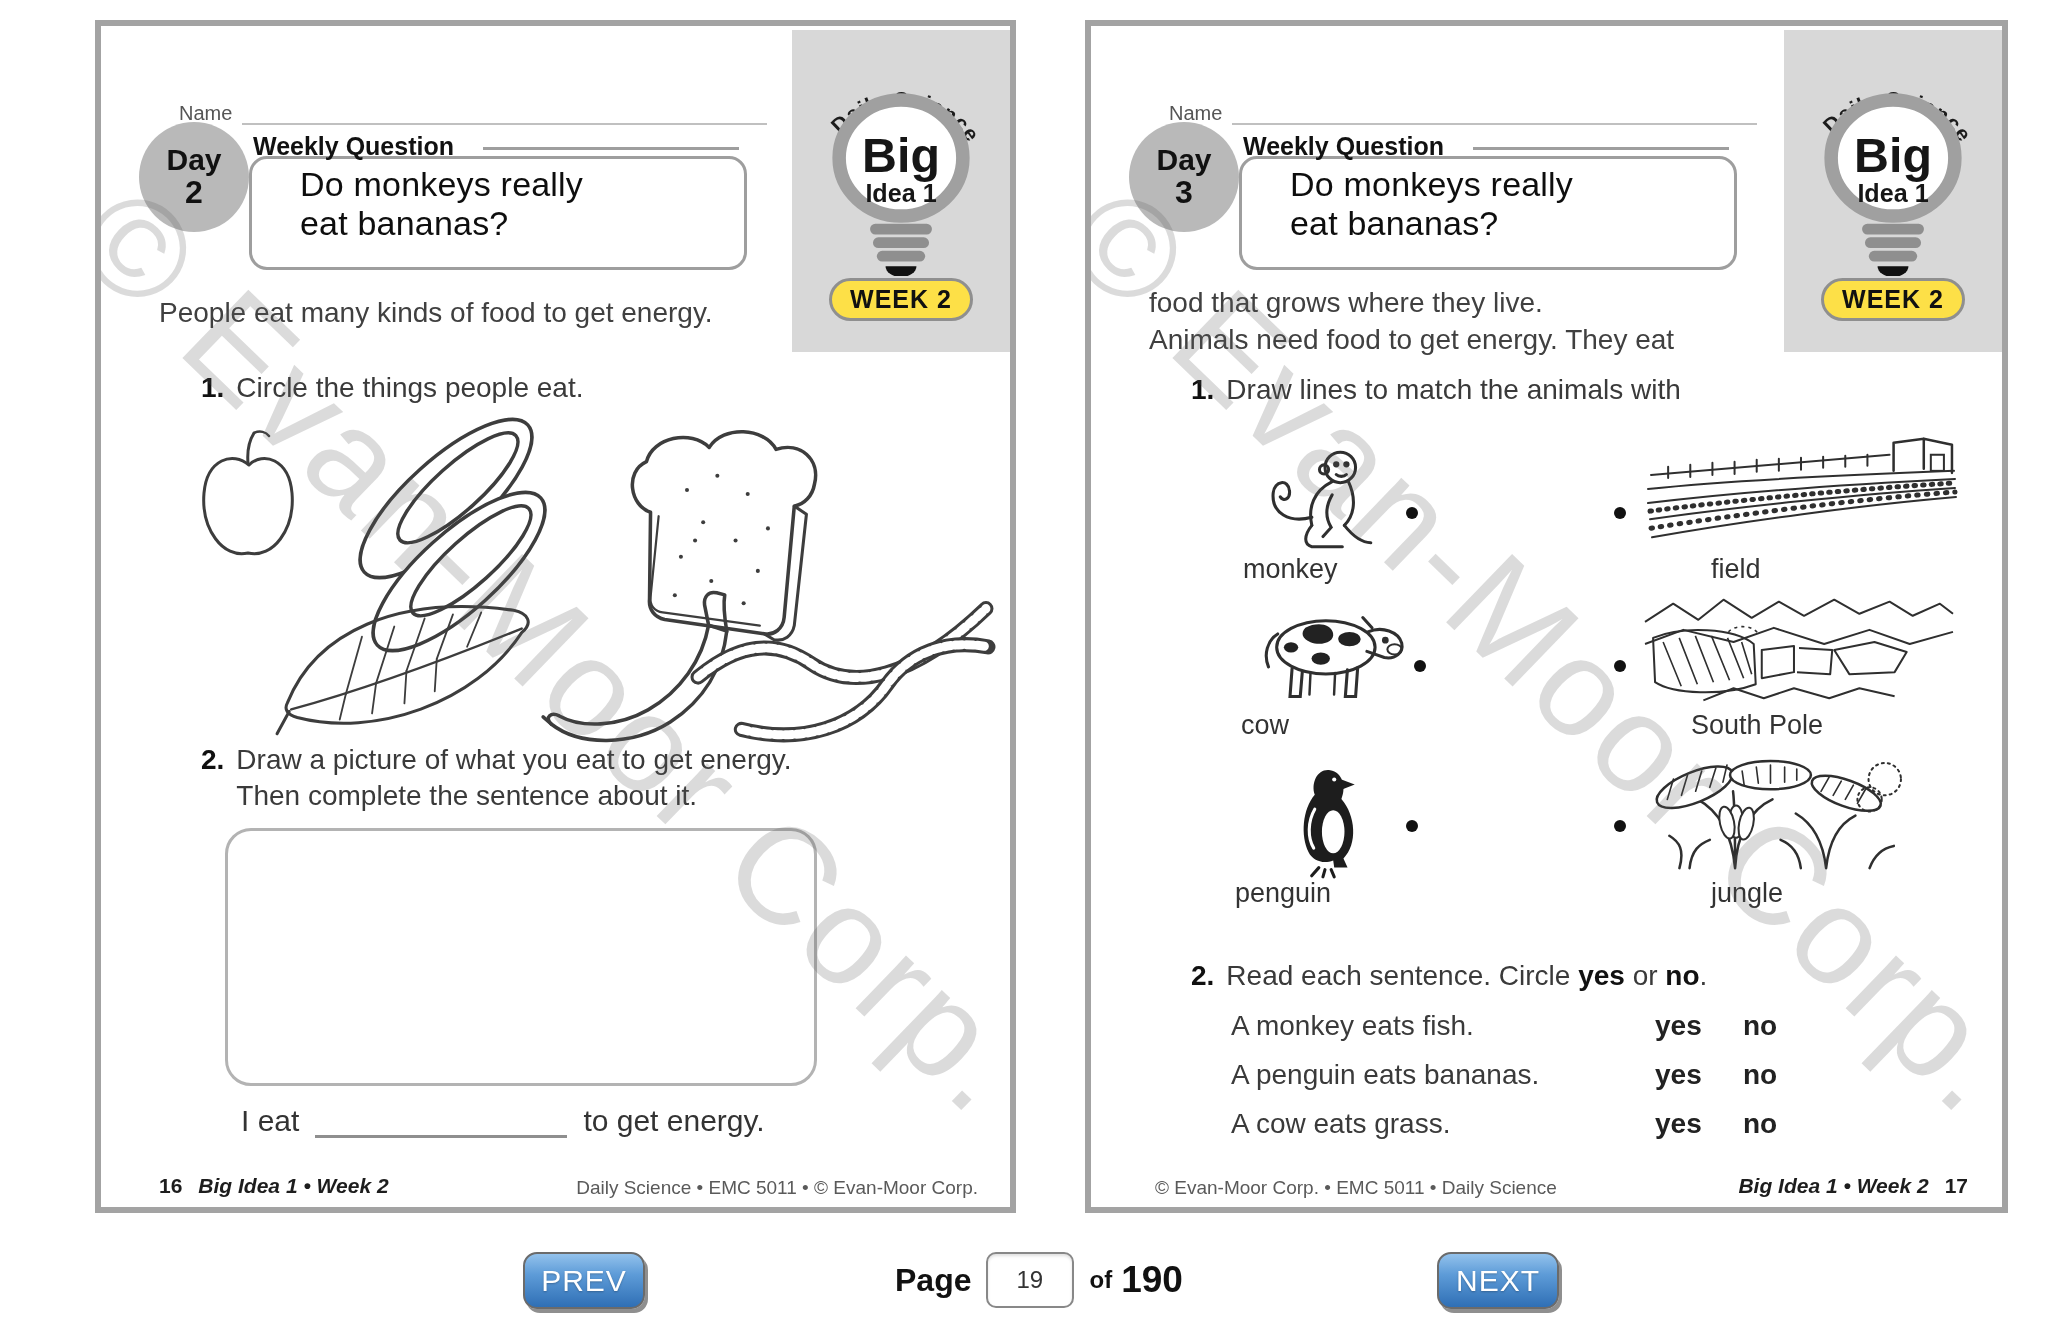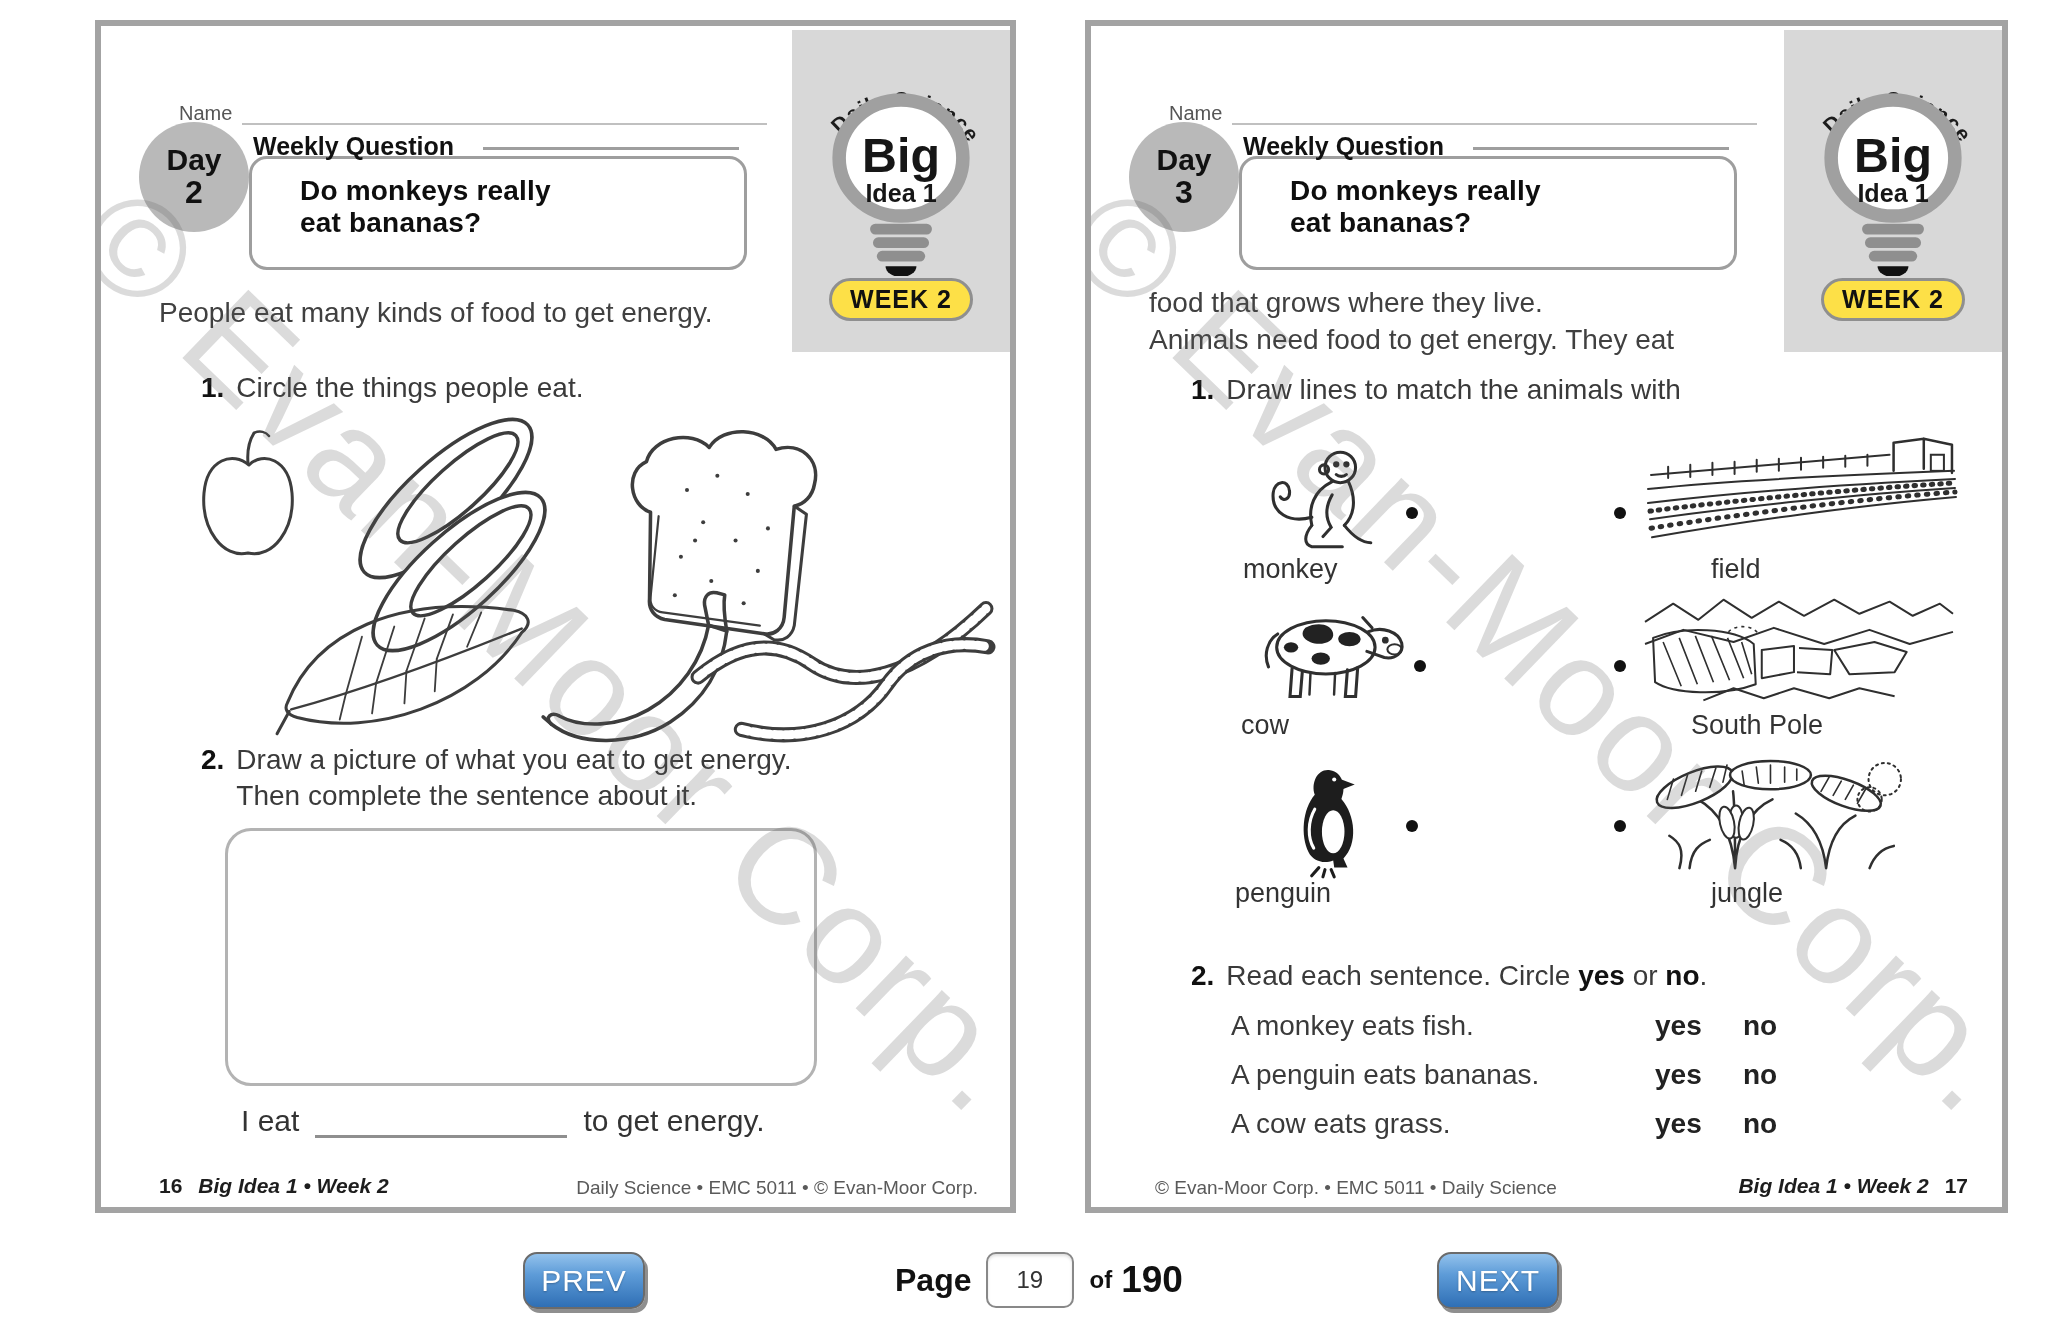--- a/index.html
+++ b/index.html
@@ -38,21 +38,21 @@
   .day-circle {
     position:absolute; left:38px; top:96px; width:110px; height:110px; border-radius:50%;
     background:#b9b9b9; display:flex; flex-direction:column; align-items:center; justify-content:center;
     color:#111; font-weight:bold; line-height:1.05; z-index:3;
   }
   .day-circle .d1 { font-size:30px; } .day-circle .d2 { font-size:32px; }
 
   .wq-label { position:absolute; left:152px; top:106px; font-size:25px; font-weight:bold; color:#111; z-index:3; }
   .wq-dash  { position:absolute; left:382px; top:121px; width:256px; border-top:3px solid #9e9e9e; z-index:3; }
   .wq-box   { position:absolute; left:148px; top:130px; width:498px; height:114px; border:3px solid #9e9e9e; border-radius:18px; background:#fff; z-index:2; }
-  .wq-title { padding:16px 0 0 48px; font-size:28px; font-weight:bold; line-height:1.14; color:#0e0e0e; letter-spacing:.2px; }
+  .wq-title { padding:6px 0 0 48px; font-size:34px; font-weight:normal; line-height:1.14; color:#0e0e0e; letter-spacing:.2px; }
 
   .intro { position:absolute; left:58px; font-size:28px; color:#404040; line-height:1.33; }
   .qrow  { position:absolute; display:flex; font-size:28px; color:#3a3a3a; line-height:1.3; }
   .qnum  { font-weight:bold; color:#101010; margin-right:12px; }
 
   .sketch { position:absolute; }
 
   .draw-box { position:absolute; left:124px; top:802px; width:592px; height:258px; border:3px solid #b3b3b3; border-radius:26px; }
 
   .fill-row { position:absolute; left:140px; top:1078px; display:flex; align-items:flex-end; font-size:30px; color:#333; }

